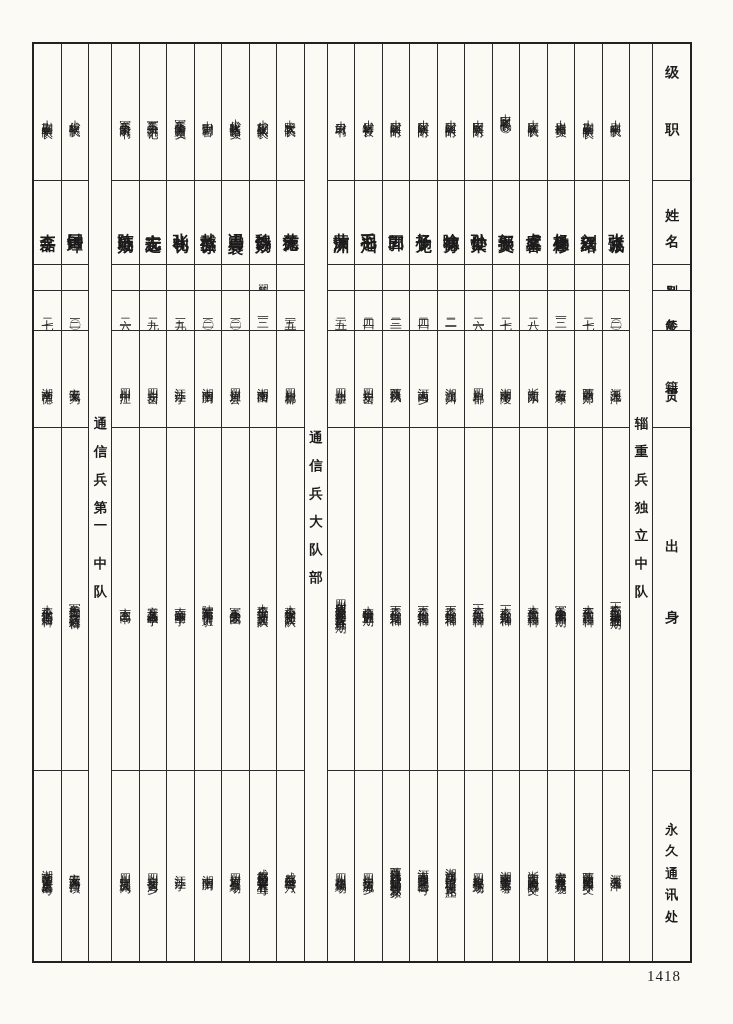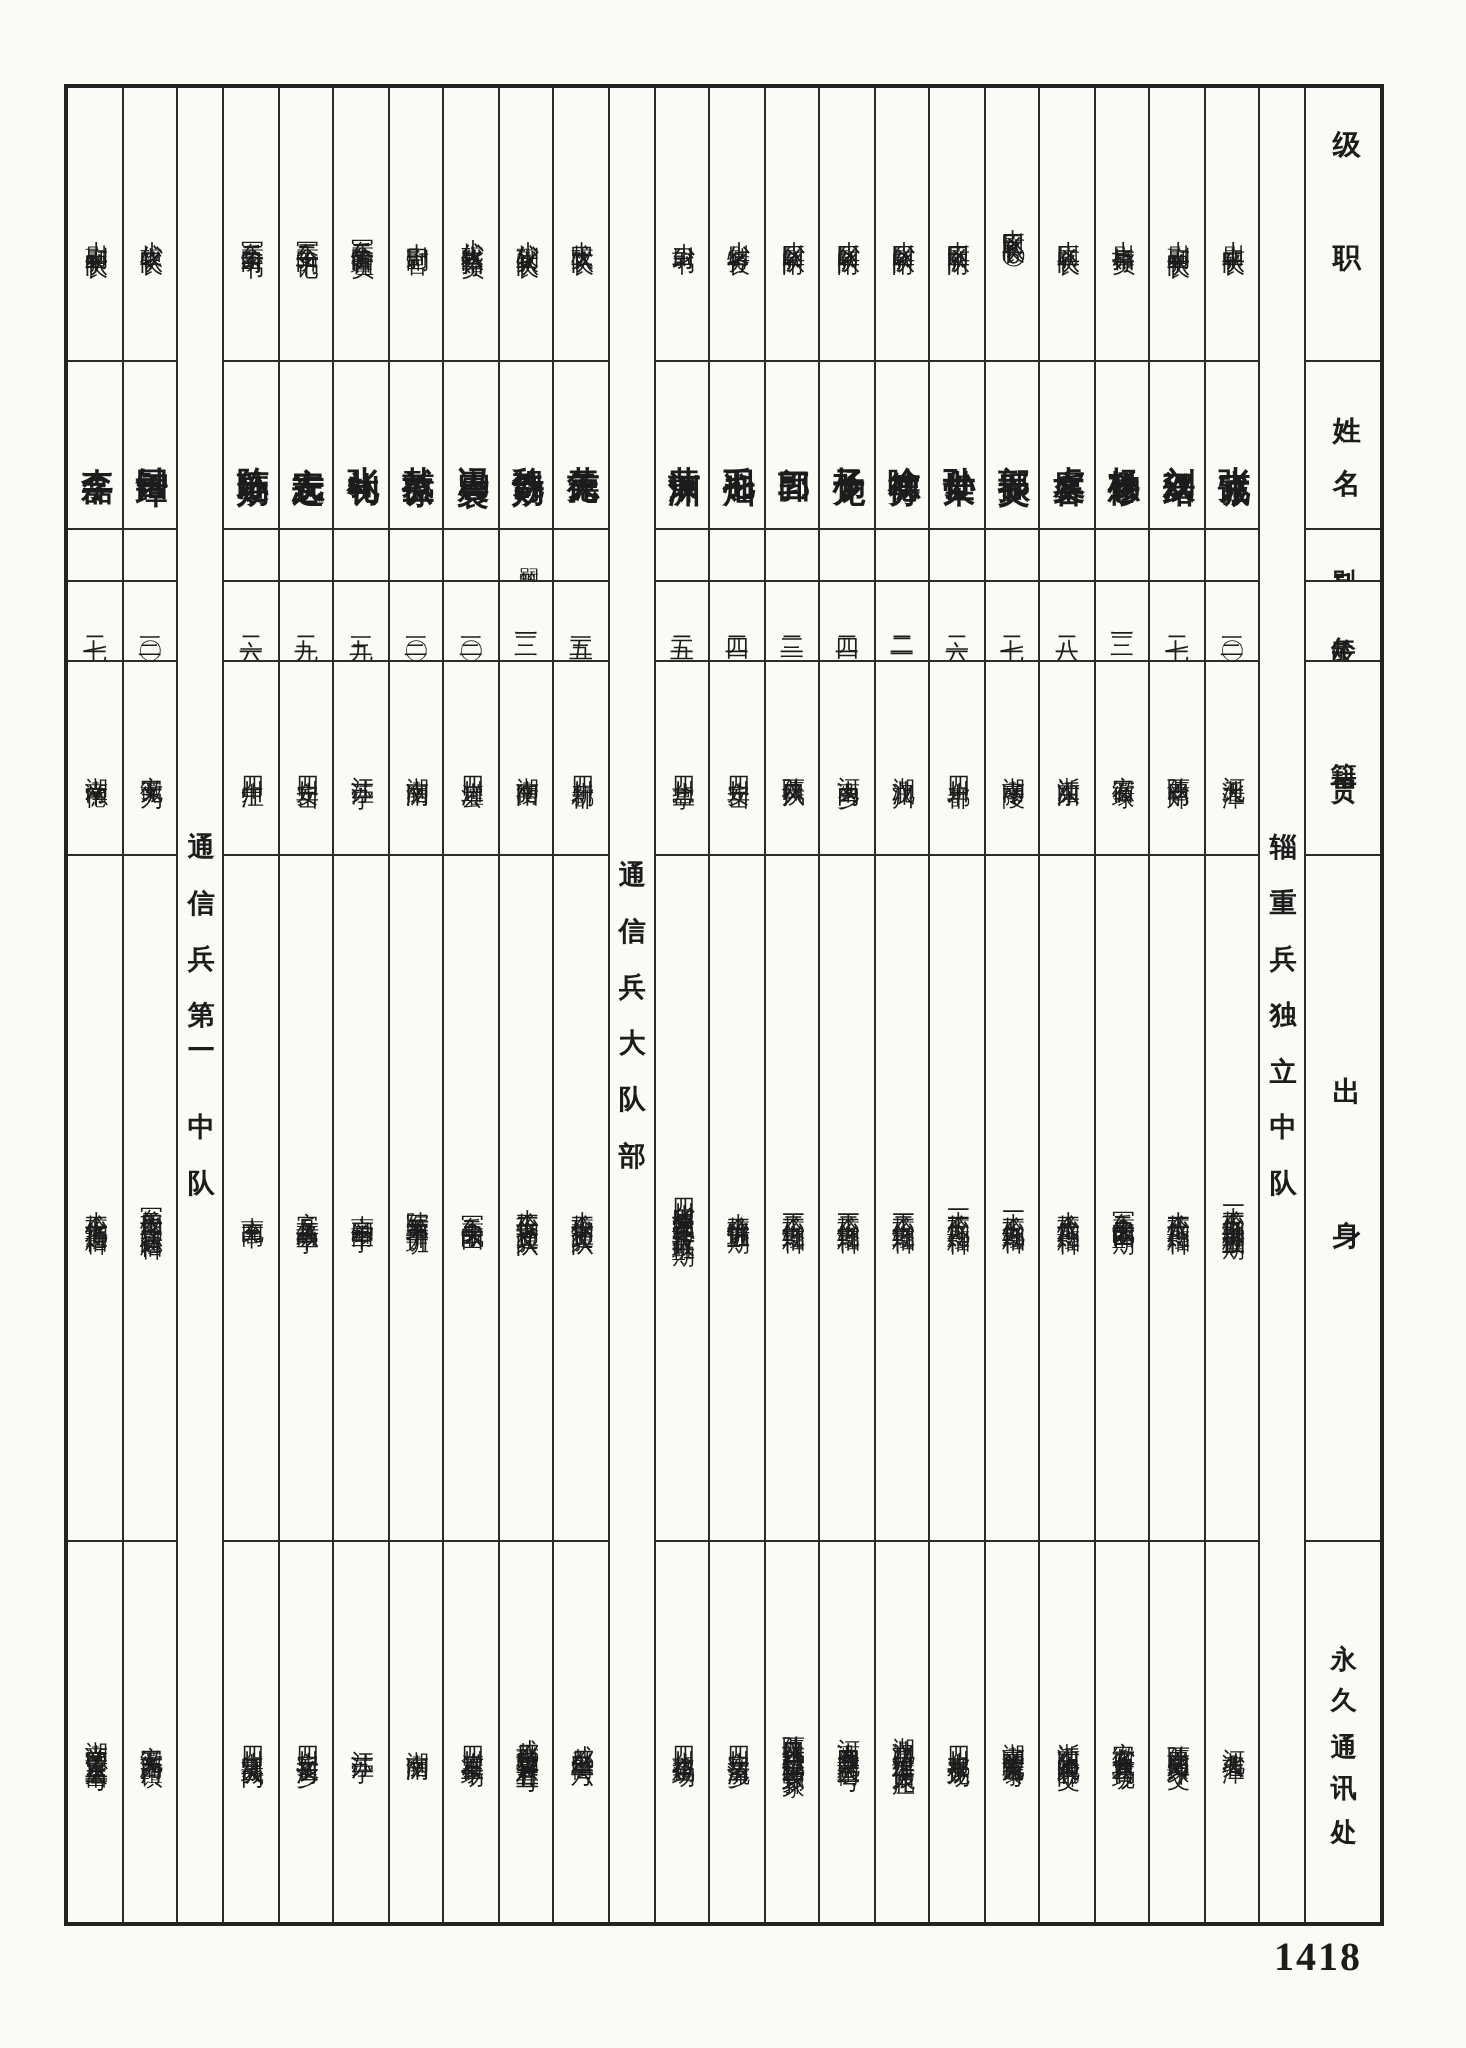--- a/index.html
+++ b/index.html
@@ -78,24 +78,23 @@
   
   .strip-title{
     font-size:13.5px;
     font-weight:600;
     letter-spacing:28px;
     margin:auto 0;
   }
   .page-number{
     position:absolute;
     right:52px;top:968px;
-    font-size:20px;
+    font-size:15px;
     letter-spacing:1px;
     font-family:"Liberation Serif","DejaVu Serif",serif;
-    font-weight:bold;
   }
 </style>
 </head>
 <body>
 
 <div class="page">
 
   <div class="table">
 
     <div class="col header-col">

